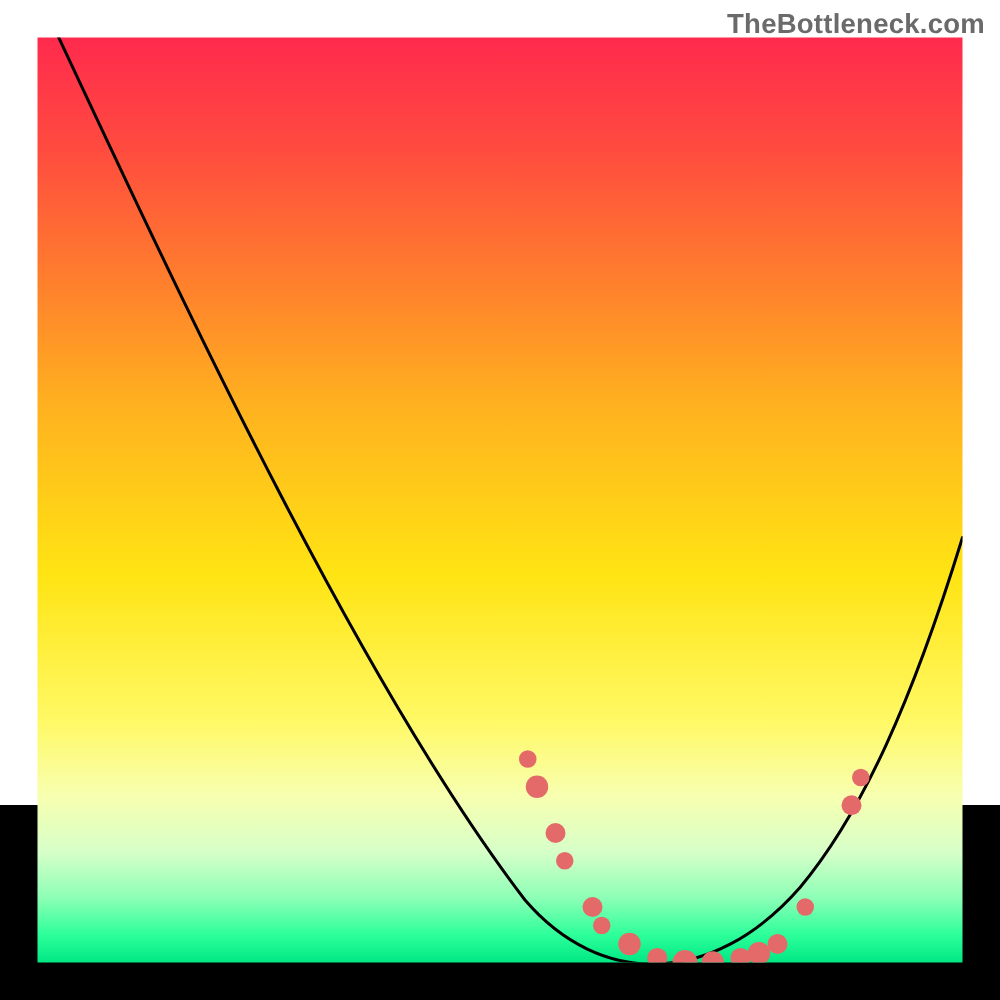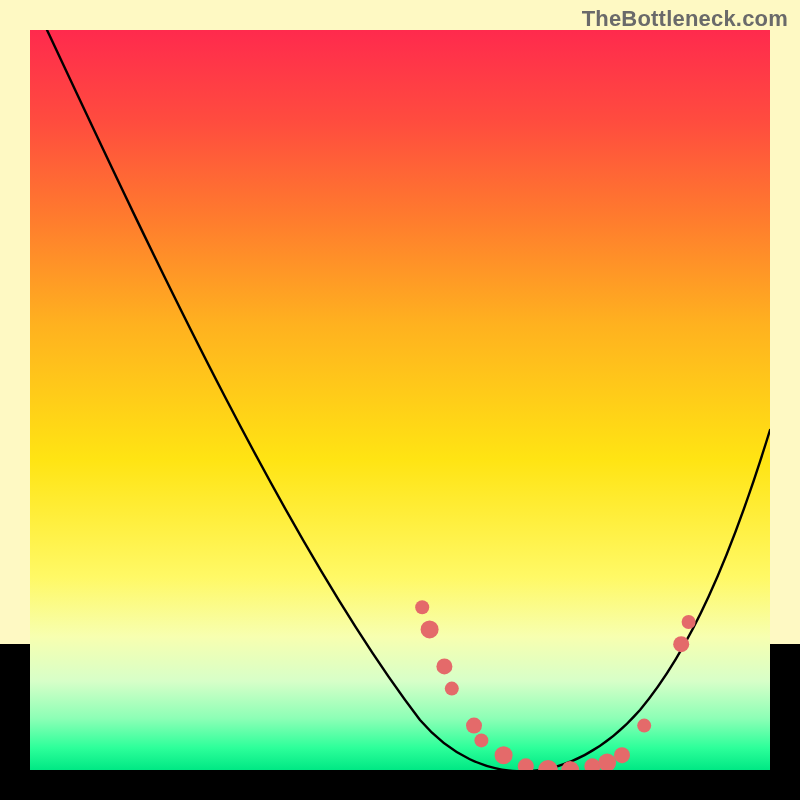--- a/index.html
+++ b/index.html
@@ -1,17 +1,17 @@
 <!DOCTYPE html>
 <html><head>
 <meta charset="utf-8">
 <style>
   * { margin: 0; padding: 0; box-sizing: border-box; }
   html, body { width: 800px; height: 800px; background: #000; overflow: hidden; }
-  .frame { position: relative; width: 800px; height: 644px; background: #fef9c3; }
+  .frame { position: relative; width: 800px; height: 644px; background: #ffffff; }
   .watermark {
     position: absolute;
     top: 6px;
     right: 12px;
     color: #6a6a6a;
     font-family: Arial, Helvetica, sans-serif;
     font-size: 22px;
     font-weight: 600;
     letter-spacing: 0.2px;
     z-index: 3;

